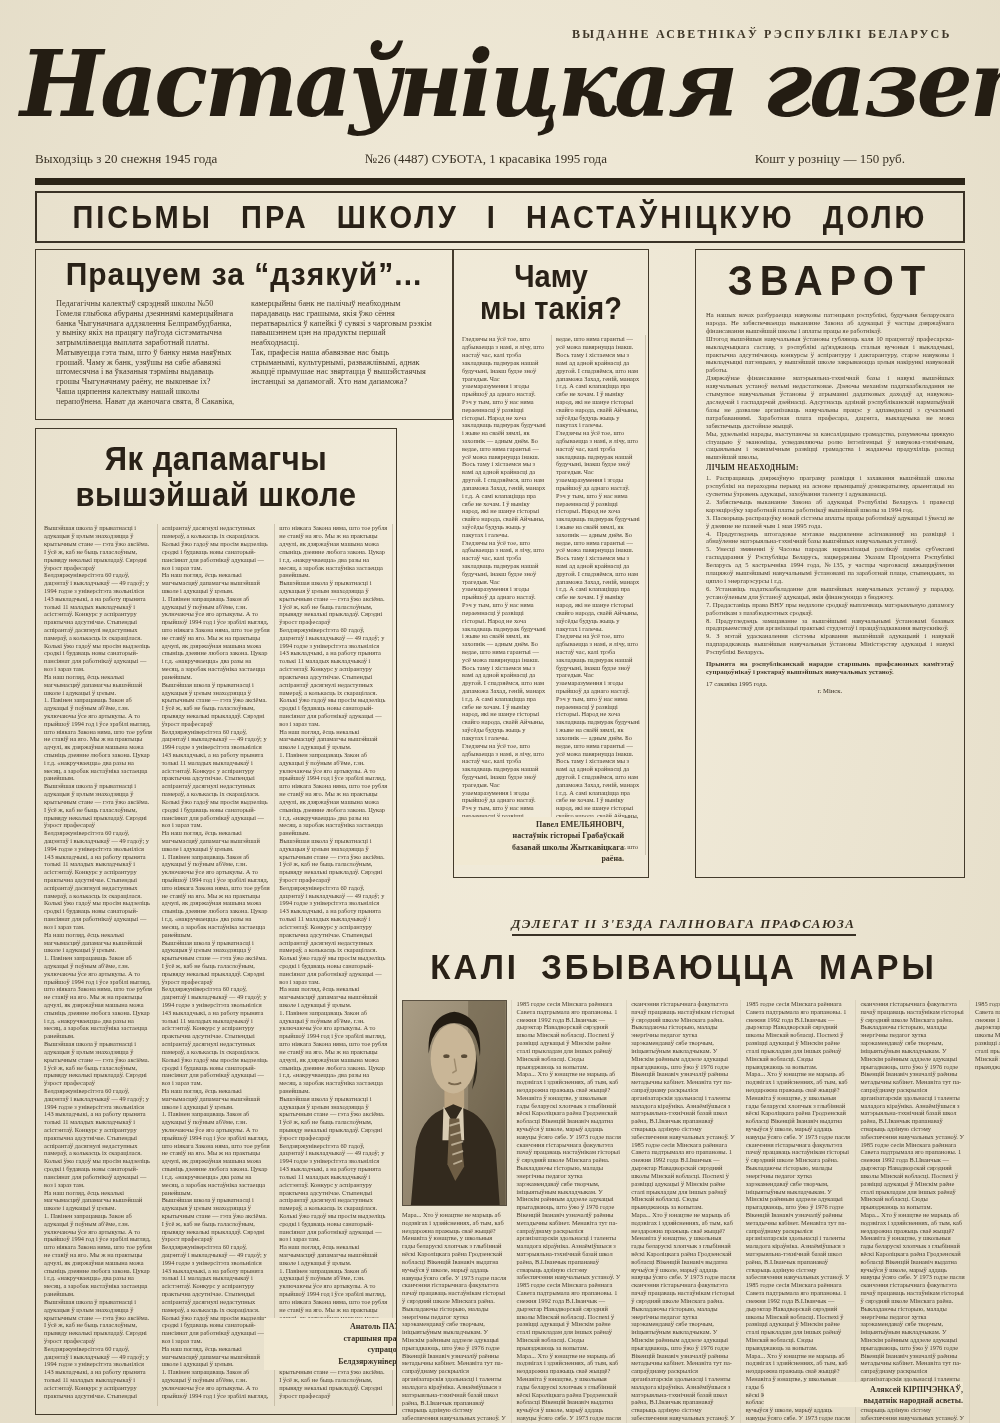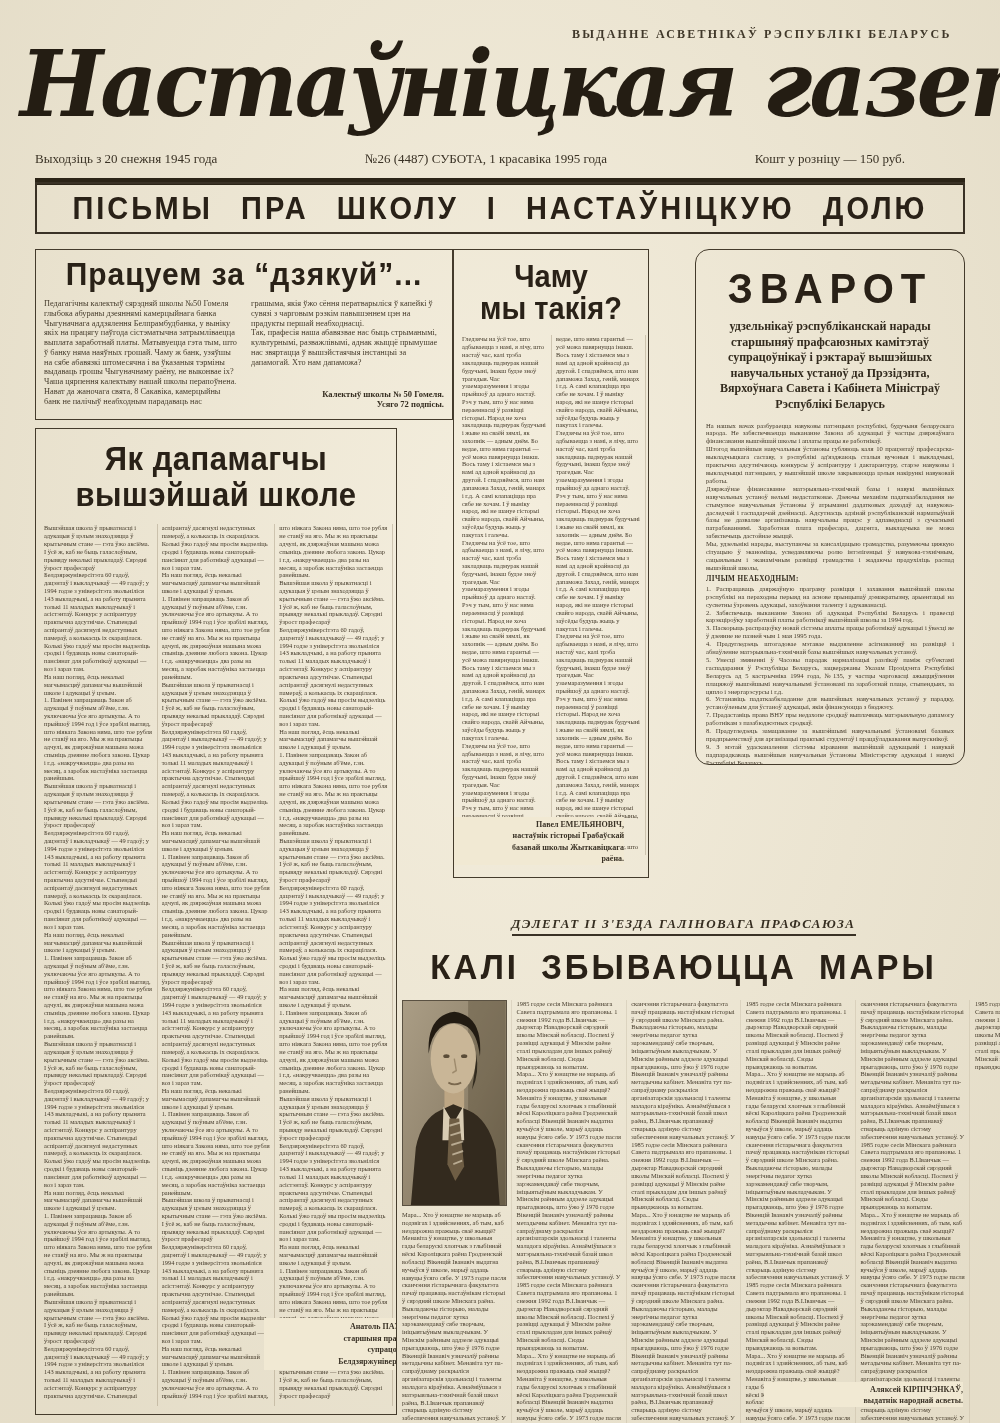--- a/index.html
+++ b/index.html
@@ -22,51 +22,51 @@
     text-align:center; color:#241d13; transform:scaleY(1.04);
   }
   .dateline{
     position:absolute; left:35px; top:151px; width:930px;
     display:flex; justify-content:space-between; align-items:flex-end;
     font:13px "Liberation Serif", serif; color:#3a3225;
   }
   .dateline .right{padding-right:60px;}
   .thick-rule{position:absolute; left:35px; top:178px; width:930px; height:7px; background:#28221733; background:#2b2417;}
   .main-headline-box{
-    position:absolute; left:35px; top:182px; width:926px; height:48px;
+    position:absolute; left:35px; top:191px; width:926px; height:48px;
     border:2px solid #3a3226; display:flex; align-items:center; justify-content:center;
   }
   .main-headline{
     font-family:"Liberation Sans", sans-serif; font-weight:bold; font-size:29px;
     letter-spacing:3px; word-spacing:17px; color:#292117; transform:scaleY(1.08); white-space:nowrap;
   }
   .box{position:absolute; border:1.5px solid #443b2c; background:transparent; overflow:hidden; box-sizing:border-box;}
   .art-title{
     font-family:"Liberation Sans", sans-serif; font-weight:bold; color:#292117;
     text-align:center; white-space:pre-line; transform:scaleY(1.05);
   }
   .body-text{
     text-align:justify; color:#453b2b; white-space:pre-line;
   }
   .byline{
     font:bold 8px "Liberation Serif", serif; text-align:right; white-space:pre-line;
     color:#3a3226; background:#f1e9d3; line-height:1.45;
   }
   
-  .pracuem{left:35px; top:249px; width:418px; height:171px; padding:6px 8px;}
+  .pracuem{left:35px; top:249px; width:418px; height:171px; padding:6px 20px;}
   .pracuem .art-title{font-size:30px; letter-spacing:1px; margin:2px 0 7px 0;}
   .pracuem .cols{columns:2; column-gap:14px; height:116px; font-size:8.3px; line-height:1.18;}
   .pracuem .sig{font:bold 8.5px "Liberation Serif", serif; text-align:right; margin-top:22px; white-space:pre-line;}
   
   .chamu{left:453px; top:249px; width:196px; height:629px; padding:8px;}
   .chamu .art-title{font-size:29px; line-height:1.06; margin:4px 0 12px 0;}
   .chamu .cols{columns:2; column-gap:10px; column-rule:1px solid #9a8d7466; height:520px; font-size:6.4px; line-height:1.22;}
   .chamu .byline{position:absolute; right:24px; bottom:12px; width:170px; padding:2px 0 0 4px;}
   
-  .zvarot{left:695px; top:249px; width:270px; height:516px; padding:16px 10px;border-radius:14px;}
+  .zvarot{left:695px; top:249px; width:270px; height:629px; padding:8px 10px;}
   .zvarot .art-title{font-size:40px; letter-spacing:7px; margin:0 0 8px 0;}
   .zvarot .subtitle{font:bold 12px "Liberation Serif", serif; text-align:center; line-height:1.3; margin-bottom:9px; color:#332b1e;}
   .zvarot .intro{font-size:6.6px; line-height:1.2;}
   .zvarot .demands{font:bold 7.2px "Liberation Serif", serif; margin:3px 0 2px 0; letter-spacing:.4px;}
   .zvarot .items{font-size:6.6px; line-height:1.2;}
   .zvarot .outro{font-weight:bold; font-size:6.9px; line-height:1.22; margin-top:4px;}
   .zvarot .zdate{font-size:6.6px; margin-top:3px;}
   .zvarot .zplace{font-size:6.6px; text-align:center;}
   
   .yak{left:35px; top:428px; width:362px; height:987px; padding:10px 8px;}
@@ -134,21 +134,20 @@
 Гледзячы на ўсё тое, што адбываецца з намі, я лічу, што настаў час, калі трэба закладваць падмурак нашай будучыні, інакш будзе зноў трагедыя. Час узаемаразумення і згоды прыйшоў да аднаго настаў. Рэч у тым, што ў нас няма пераемнасці ў развіцці гісторыі. Народ не хоча закладваць падмурак будучыні і жыве на сваёй зямлі, як захопнік — адным днём. Бо ведае, што няма гарантыі — усё можа павярнуцца інакш. Вось таму і хістаемся мы з вамі ад адной крайнасці да другой. І спадзяёмся, што нам дапаможа Захад, геній, манарх і г.д. А самі клапаціцца пра сябе не хочам. І ў выніку народ, які не шануе гісторыі свайго народа, сваёй Айчыны, заўсёды будуць жыць у пакутах і галечы.</span>
     </div>
     <div class="byline">Павел ЕМЕЛЬЯНОВІЧ,
 настаўнік гісторыі Грабаўскай
 базавай школы Жыткавіцкага
 раёна.</div>
   </div>
 
   <div class="box zvarot">
     <div class="art-title">ЗВАРОТ</div>
-    <div class="subtitle">удзельнікаў рэспубліканскай нарады старшыняў прафсаюзных камітэтаў супрацоўнікаў і рэктараў вышэйшых навучальных устаноў да Прэзідэнта, Вярхоўнага Савета і Кабінета Міністраў Рэспублікі Беларусь</div>
     <div class="body-text intro">На нашых вачах разбураецца навуковы патэнцыял рэспублікі, будучыня беларускага народа. Не забяспечваецца выкананне Закона аб адукацыі ў частцы дзяржаўнага фінансавання вышэйшай школы і аплаты працы яе работнікаў.
 Штогод вышэйшыя навучальныя ўстановы губляюць каля 10 працэнтаў прафесарска-выкладчыцкага саставу, з рэспублікі ад'язджаюць сталыя вучоныя і выкладчыкі, практычна адсутнічаюць конкурсы ў аспірантуру і дактарантуру, старэе навуковы і выкладчыцкі патэнцыял, у вышэйшай школе закрываюцца цэлыя накірункі навуковай работы.
 Дзяржаўнае фінансаванне матэрыяльна-тэхнічнай базы і навукі вышэйшых навучальных устаноў вельмі недастатковае. Дзеючы механізм падаткаабкладання не стымулюе навучальныя ўстановы ў атрыманні дадатковых даходаў ад навукова-даследчай і гаспадарчай дзейнасці. Адсутнасць адзінай рэспубліканскай нарматыўнай базы не дазваляе арганізаваць навучальны працэс у адпаведнасці з сучаснымі патрабаваннямі. Заработная плата прафесара, дацэнта, выкладчыка не можа забяспечыць дастойнае жыццё.
 Мы, удзельнікі нарады, выступаючы за кансалідацыю грамадства, разумеючы цяжкую сітуацыю ў эканоміцы, усведамляючы ролю інтэлігенцыі ў навукова-тэхнічным, сацыяльным і эканамічным развіцці грамадства і жадаючы прадухіліць распад вышэйшай школы,</div>
     <div class="demands">ЛІЧЫМ НЕАБХОДНЫМ:</div>
     <div class="body-text items">1. Распрацаваць дзяржаўную праграму развіцця і захавання вышэйшай школы рэспублікі на пераходны перыяд на аснове прынцыпаў дэмакратызму, арыентацыі на сусветны ўзровень адукацыі, захоўвання таленту і адукаванасці.
 2. Забяспечыць выкананне Закона аб адукацыі Рэспублікі Беларусь і правесці карэкціроўку заработнай платы работнікаў вышэйшай школы за 1994 год.
 3. Паскорыць распрацоўку новай сістэмы аплаты працы работнікаў адукацыі і ўвесці яе ў дзеянне не пазней чым 1 мая 1995 года.
 4. Прадугледзець штогадовае мэтавае выдзяленне асігнаванняў на развіццё і абнаўленне матэрыяльна-тэхнічнай базы вышэйшых навучальных устаноў.
 5. Унесці змяненні ў Часовы парадак нармалізацыі разлікаў паміж суб'ектамі гаспадарання ў Рэспубліцы Беларусь, зацверджаны Указам Прэзідэнта Рэспублікі Беларусь ад 5 кастрычніка 1994 года, №135, у частцы чарговасці ажыццяўлення плацяжоў вышэйшымі навучальнымі ўстановамі па заработнай плаце, стыпендыях, за цяпло і энергарэсурсы і г.д.

